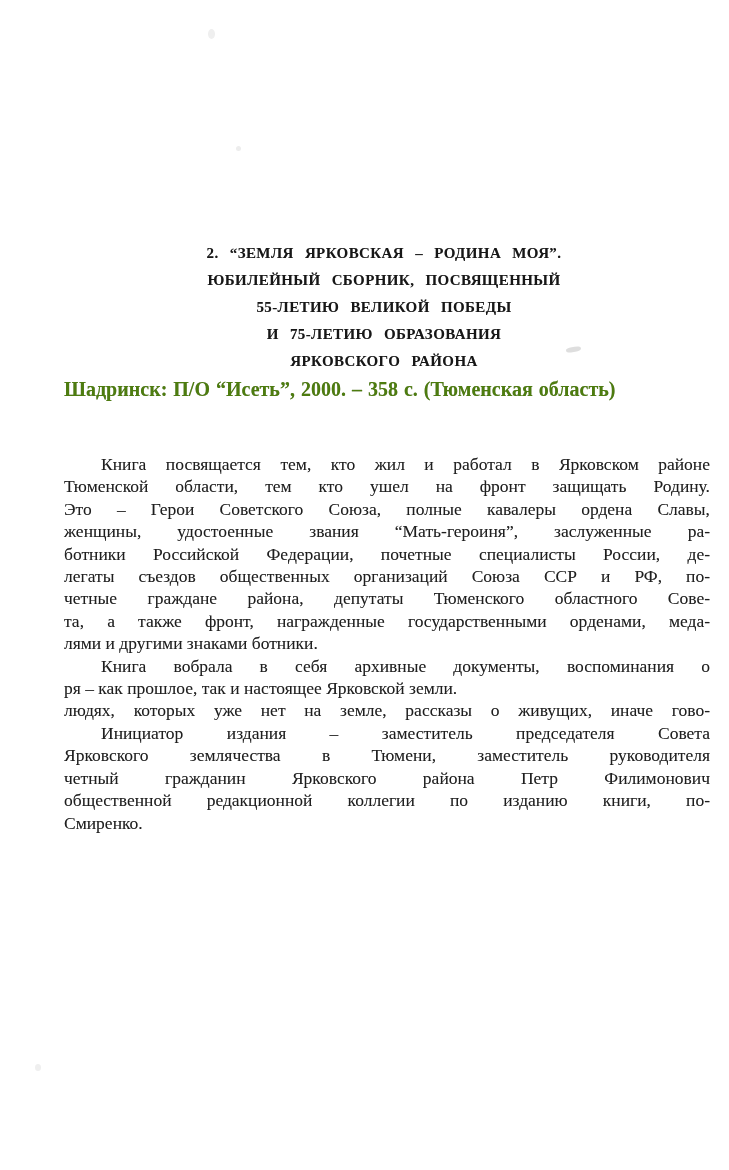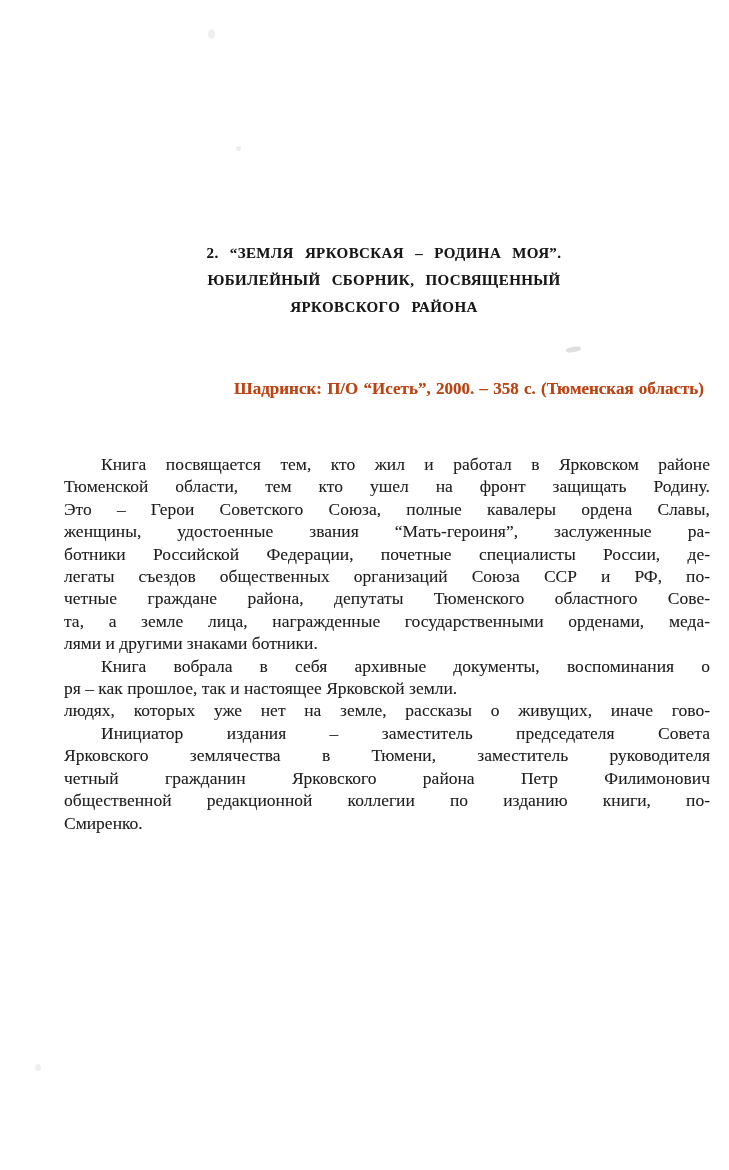--- a/index.html
+++ b/index.html
@@ -34,27 +34,27 @@
     line-height: 27px;
     letter-spacing: 0.4px;
     word-spacing: 7px;
     white-space: nowrap;
   }
   .imprint {
     position: absolute;
     left: 64px;
     top: 377px;
     width: 640px;
-    text-align: right;
+    text-align: left;
     font-weight: 700;
-    font-size: 17px;
+    font-size: 20px;
     line-height: 24px;
     word-spacing: 1px;
     white-space: nowrap;
-    color: #c2410c;
+    color: #4d7c0f;
   }
   
   .bodytext {
     position: absolute;
     left: 64px;
     top: 436px;
     width: 646px;
     font-size: 17.5px;
     line-height: 22.4px;
     color: #1f1f1f;
@@ -82,35 +82,37 @@
 <div class="page">
 
   <div class="speck speck1"></div>
   <div class="speck speck2"></div>
   <div class="speck speck3"></div>
   <div class="speck speck4"></div>
 
   <div class="header">
     <div class="hline">2. “ЗЕМЛЯ ЯРКОВСКАЯ – РОДИНА МОЯ”.</div>
     <div class="hline">ЮБИЛЕЙНЫЙ СБОРНИК, ПОСВЯЩЕННЫЙ</div>
+    <div class="hline">55-ЛЕТИЮ ВЕЛИКОЙ ПОБЕДЫ</div>
+    <div class="hline">И 75-ЛЕТИЮ ОБРАЗОВАНИЯ</div>
     <div class="hline">ЯРКОВСКОГО РАЙОНА</div>
   </div>
 
   <div class="imprint">Шадринск: П/О “Исеть”, 2000. – 358 с. (Тюменская область)</div>
 
   <div class="bodytext">
 
     <div class="bline first">Книга посвящается тем, кто жил и работал в Ярковском районе</div>
     <div class="bline">Тюменской области, тем кто ушел на фронт защищать Родину.</div>
     <div class="bline">Это – Герои Советского Союза, полные кавалеры ордена Славы,</div>
     <div class="bline">женщины, удостоенные звания “Мать-героиня”, заслуженные ра-</div>
     <div class="bline">ботники Российской Федерации, почетные специалисты России, де-</div>
     <div class="bline">легаты съездов общественных организаций Союза ССР и РФ, по-</div>
     <div class="bline">четные граждане района, депутаты Тюменского областного Сове-</div>
-    <div class="bline">та, а земле лица, награжденные государственными орденами, меда-</div>
+    <div class="bline">та, а также фронт, награжденные государственными орденами, меда-</div>
     <div class="bline last">лями и другими знаками ботники.</div>
 
     <div class="bline first">Книга вобрала в себя архивные документы, воспоминания о</div>
     <div class="bline last">ря – как прошлое, так и настоящее Ярковской земли.</div>
     <div class="bline">людях, которых уже нет на земле, рассказы о живущих, иначе гово-</div>
 
     <div class="bline first">Инициатор издания – заместитель председателя Совета</div>
     <div class="bline">Ярковского землячества в Тюмени, заместитель руководителя</div>
     <div class="bline">четный гражданин Ярковского района Петр Филимонович</div>
     <div class="bline">общественной редакционной коллегии по изданию книги, по-</div>

